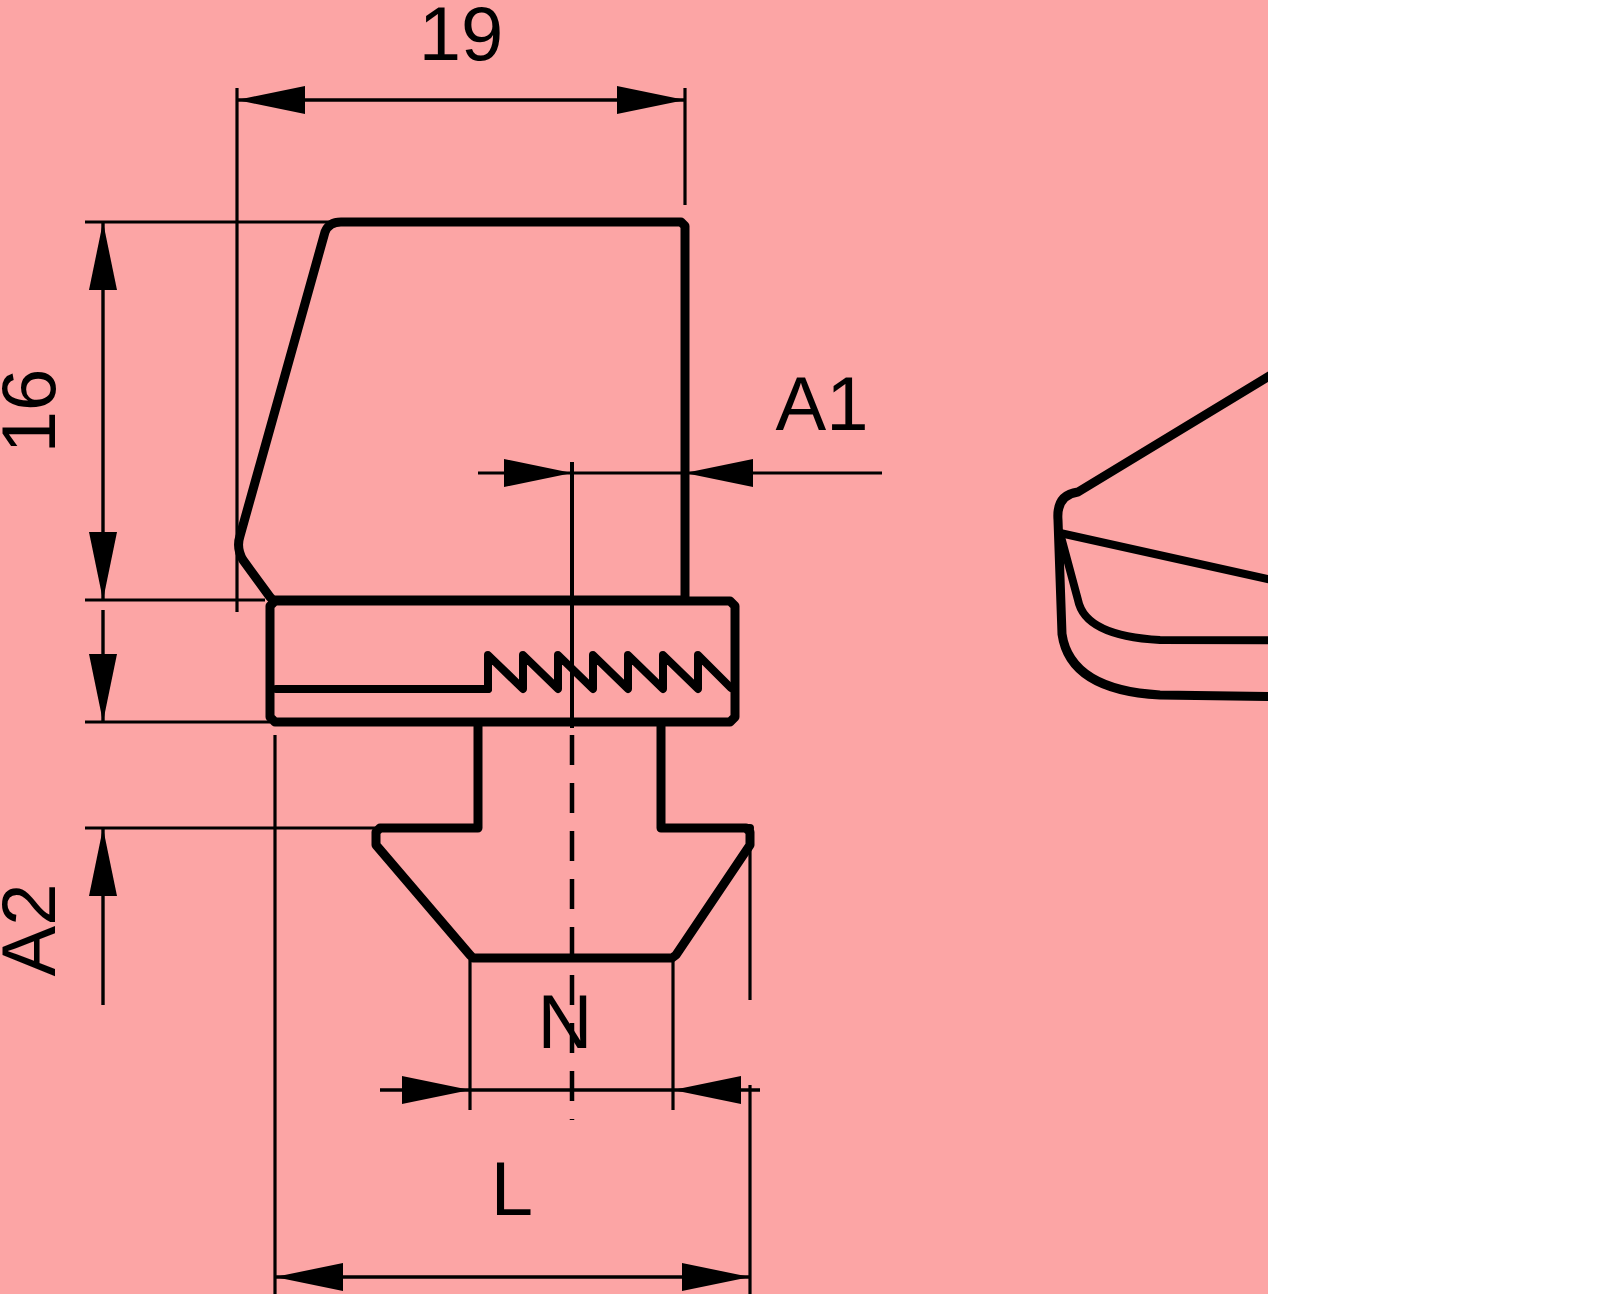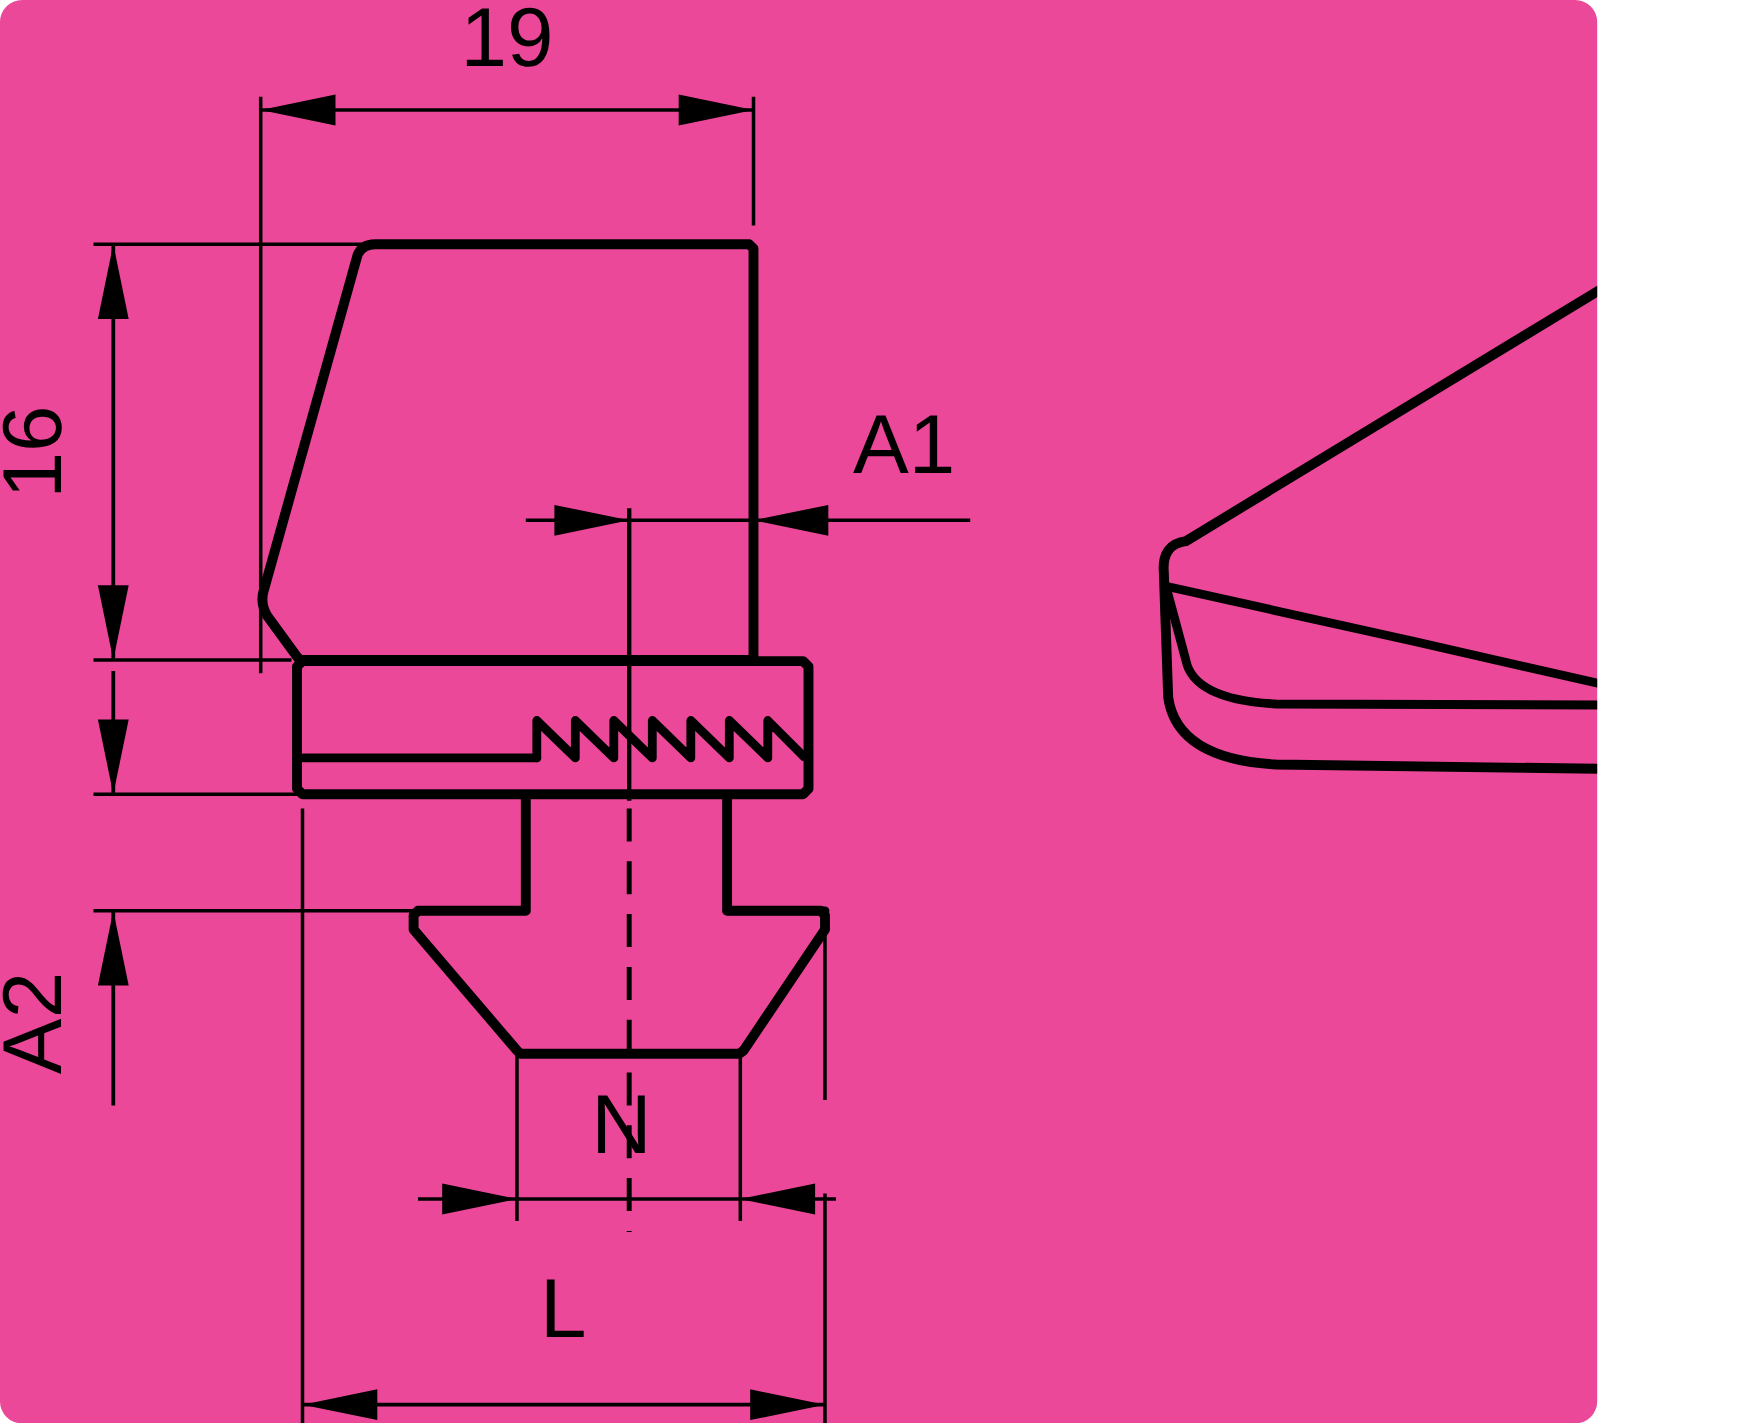--- a/index.html
+++ b/index.html
@@ -5,25 +5,24 @@
   html, body {
     margin: 0;
     padding: 0;
     background: #ffffff;
   }
   body {
     font-family: "Liberation Sans", sans-serif;
   }
   #drawing-root {
     position: relative;
-    width: 1452px;
+    width: 1268px;
     height: 1294px;
-    background: #ec4899;
+    background: #fca5a5;
     overflow: hidden;
-    border-radius: 20px;
   }
   svg#tech-drawing {
     display: block;
     width: 1600px;
     height: 1294px;
   }
   .part-outline {
     fill: none;
     stroke: #000000;
     stroke-width: 9;

